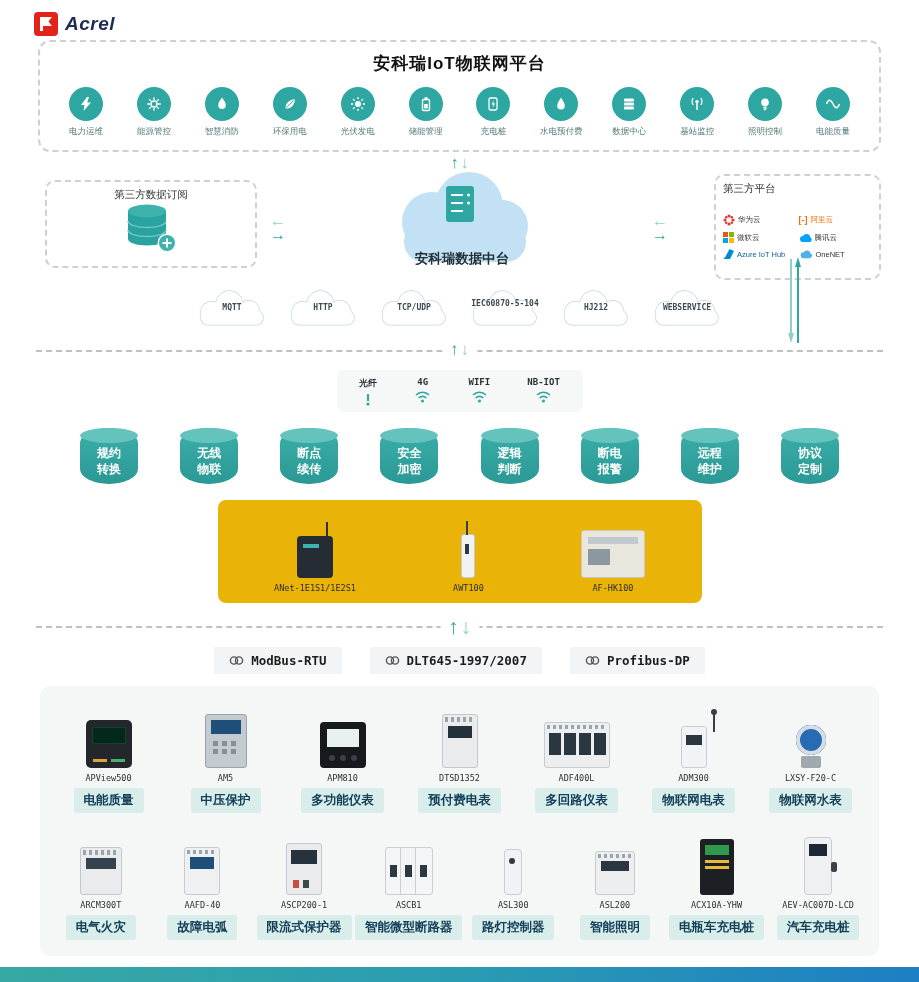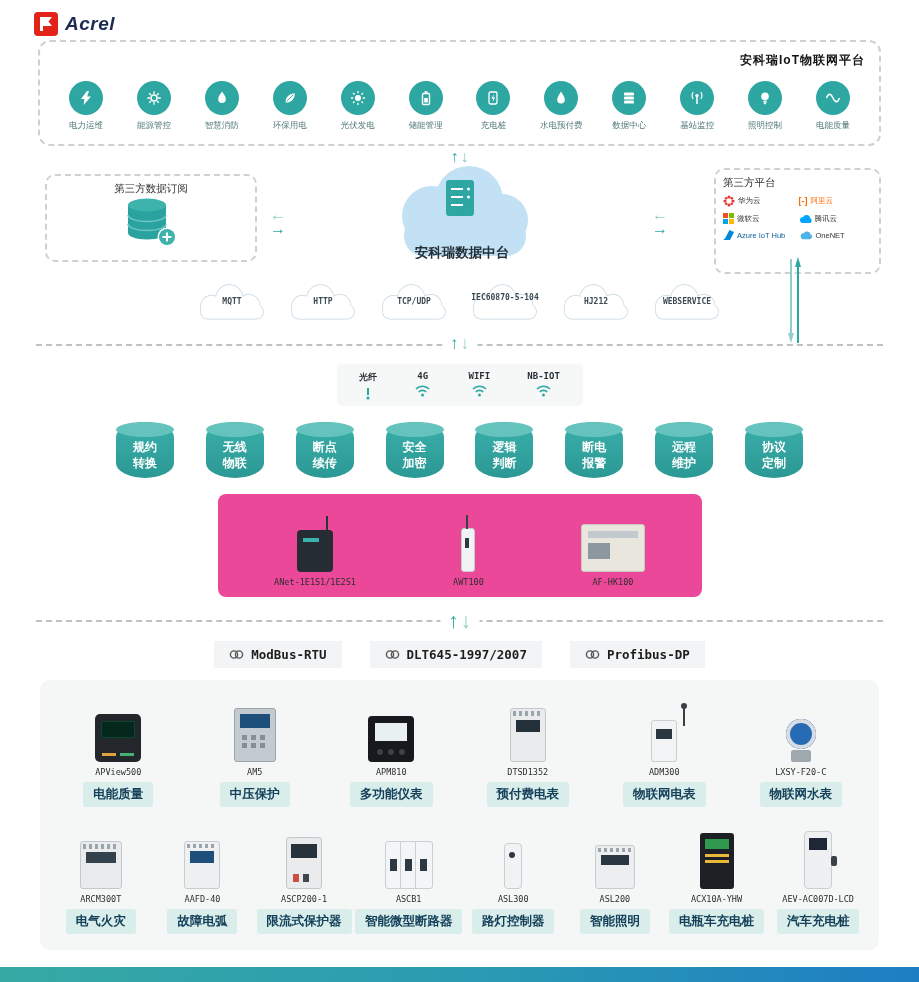--- a/index.html
+++ b/index.html
@@ -5,37 +5,37 @@
   html,body{margin:0;padding:0;}
   body{width:919px;height:982px;position:relative;background:#fff;overflow:hidden;
        font-family:"Liberation Sans","DejaVu Sans",sans-serif;}
 
   
   .logo{display:flex;align-items:center;gap:7px;padding:12px 0 0 34px;}
   .logo-text{font-size:19px;font-weight:bold;font-style:italic;color:#1c2b52;letter-spacing:.5px;}
 
   
   .platform-box{margin:4px 38px 0;border:2px dashed #ccd1d5;border-radius:12px;padding:8px 14px 12px;}
-  .platform-title{text-align:right;font-size:12px;font-weight:bold;color:#121212;letter-spacing:1px;margin:2px 0 12px;}
+  .platform-title{text-align:center;font-size:17px;font-weight:bold;color:#121212;letter-spacing:1px;margin:2px 0 12px;}
   .apps{display:flex;justify-content:space-between;}
   .app{width:64px;display:flex;flex-direction:column;align-items:center;gap:5px;justify-content:center;}
   .app-circle{width:34px;height:34px;border-radius:50%;background:#2ea7a2;display:flex;align-items:center;justify-content:center;flex:none;}
   .app-label{font-size:8.5px;color:#527a77;white-space:nowrap;}
 
   .au{color:#2ea7a2}.ad{color:#8fceca}
   .vgap{display:flex;justify-content:center;gap:2px;height:22px;align-items:center;}
   .vgap span{font-size:16px;font-weight:bold;line-height:1;}
 
   
   .mid{position:relative;height:112px;padding-left:6px;}
   .third-box{position:absolute;border:2px dashed #ccd1d5;border-radius:10px;box-sizing:border-box;}
   .left-box{left:45px;top:6px;width:212px;height:88px;display:flex;flex-direction:column;align-items:center;}
   .box-title{font-size:10.5px;color:#333;margin-top:6px;}
   .right-box{left:714px;top:0;width:167px;height:106px;padding:0 7px;}
-  .rb-grid{display:grid;grid-template-columns:1fr 1fr;row-gap:6px;column-gap:2px;margin-top:5px;}
+  .rb-grid{display:grid;grid-template-columns:1fr 1fr;row-gap:6px;column-gap:2px;margin-top:18px;}
   .rb-item{display:flex;align-items:center;gap:3px;font-size:7.5px;color:#333;white-space:nowrap;}
   .azure-label{color:#0a5e9c}
   .ms-ico{display:grid;grid-template-columns:5px 5px;gap:1px;}
   .ms-ico i{width:5px;height:5px;display:block;}
 
   .center-cloud{position:absolute;left:374px;top:-14px;width:172px;height:124px;}
   .bigcloud{position:absolute;inset:0;width:100%;height:100%;}
   .server-ic{position:absolute;left:50%;top:22px;transform:translateX(-50%);}
   .cloud-label{position:absolute;left:4px;right:0;bottom:16px;text-align:center;font-size:13.5px;font-weight:bold;color:#223038;}
 
@@ -60,28 +60,28 @@
   .sep.big{height:36px;margin-top:6px;}
   .sep.big .sep-line{top:17px;}
   .sep.big .arr span{font-size:21px;line-height:1.5;}
 
   
   .netbar{width:238px;margin:4px auto 0;background:#f6f7f7;border-radius:6px;display:flex;justify-content:space-around;padding:7px 4px 6px;}
   .net{display:flex;flex-direction:column;align-items:center;gap:3px;}
   .net-label{font-size:9px;font-weight:bold;color:#273238;font-family:"DejaVu Sans Mono",monospace;}
 
   
-  .funcs{display:flex;justify-content:space-between;margin:16px 116px 0;}
+  .funcs{display:flex;justify-content:space-between;margin:16px 80px 0;}
   .cyl{position:relative;width:58px;height:56px;background:linear-gradient(180deg,#3bafaa,#2b9894);border-radius:29px/15px;}
   .cyl::before{content:"";position:absolute;left:0;right:0;top:0;height:15px;border-radius:50%;background:#64c3bd;}
   .cyl span{position:absolute;left:50%;top:17px;transform:translateX(-50%);width:28px;text-align:center;
     color:#fff;font-size:12px;font-weight:bold;line-height:1.35;}
 
   
-  .gwbox{width:468px;margin:16px auto 0;background:#ec4899;border-radius:8px;display:flex;justify-content:space-around;align-items:flex-end;padding:14px 8px 10px;}
+  .gwbox{width:468px;margin:16px auto 0;background:#eab308;border-radius:8px;display:flex;justify-content:space-around;align-items:flex-end;padding:14px 8px 10px;}
   .gw{display:flex;flex-direction:column;align-items:center;gap:5px;}
   .gw-model{font-size:8.5px;font-family:"DejaVu Sans Mono",monospace;color:#2e2e2e;}
 
   
   .buses{display:flex;justify-content:center;gap:28px;margin-top:2px;}
   .bus{background:#f3f4f5;padding:6px 15px;display:flex;align-items:center;gap:7px;
     font-family:"DejaVu Sans Mono",monospace;font-size:12.5px;font-weight:bold;color:#1d1d1d;justify-content:space-between;}
 
   
   .devbox{margin:12px 40px 0;background:#f5f6f6;border-radius:10px;padding:18px 10px 16px;}
@@ -648,20 +648,27 @@
     </div>
     <div class="dev">
       <div class="thumb">
           <div class="t-dtsd"></div>
         </div>
       <span class="dev-model">DTSD1352</span>
       <span class="dev-pill">预付费电表</span>
     </div>
     <div class="dev">
       <div class="thumb">
+          <div class="t-adf"></div>
+        </div>
+      <span class="dev-model">ADF400L</span>
+      <span class="dev-pill">多回路仪表</span>
+    </div>
+    <div class="dev">
+      <div class="thumb">
           <div class="t-adm">
             <i class="adm-ant"></i>
           </div>
         </div>
       <span class="dev-model">ADM300</span>
       <span class="dev-pill">物联网电表</span>
     </div>
     <div class="dev">
       <div class="thumb">
           <div class="t-water"></div>

